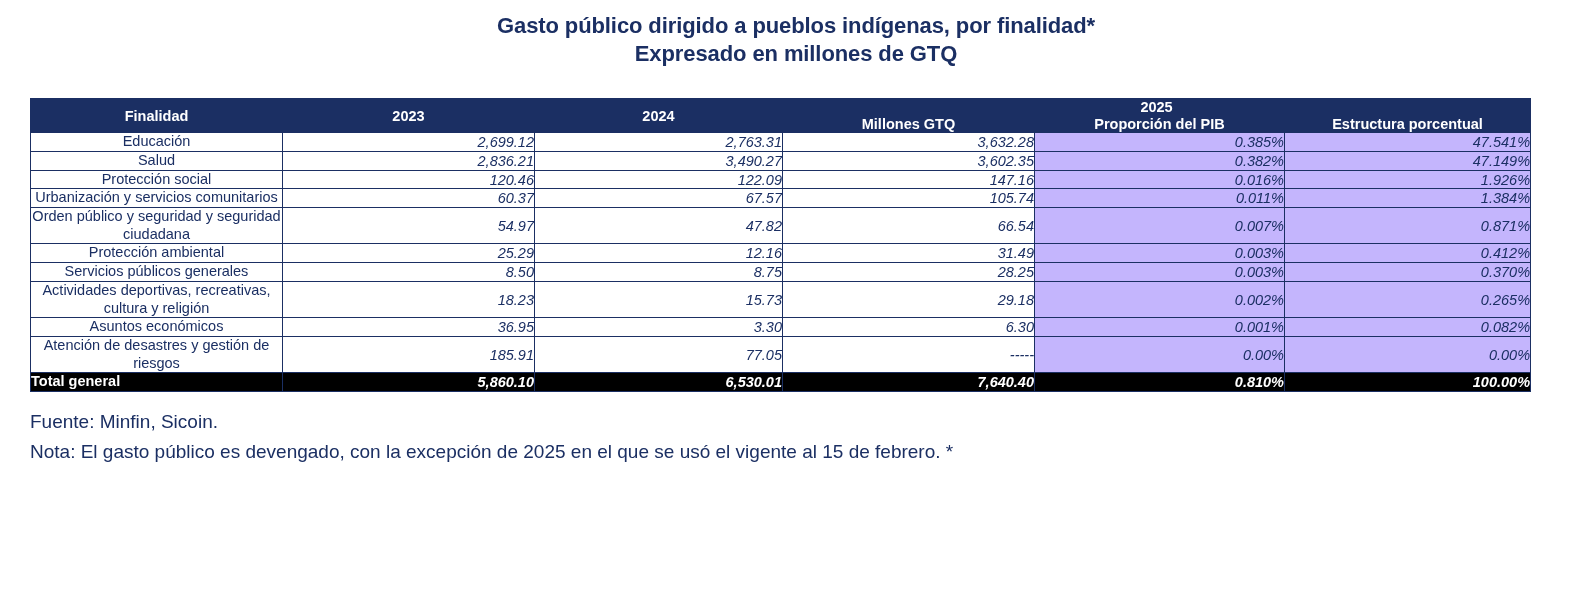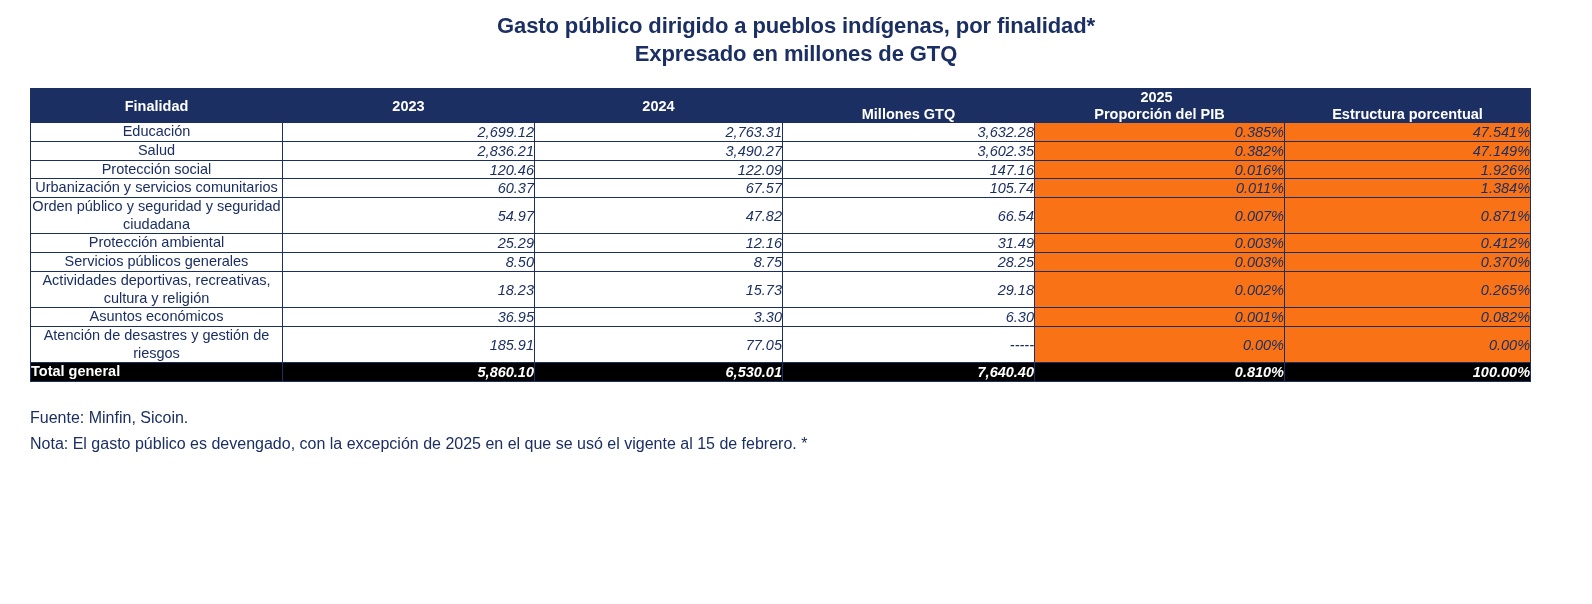--- a/index.html
+++ b/index.html
@@ -27,21 +27,21 @@
     padding-bottom: 20px;
   }
   .title-line {
     font-size: 22px;
     font-weight: bold;
     color: #1b2f63;
     line-height: 1.28;
     letter-spacing: -0.1px;
   }
   .table-wrap {
-    margin: 0 30px;
+    margin: 10px 30px;
     width: 1500px;
   }
   table.data {
     border-collapse: collapse;
     width: 1500px;
     table-layout: fixed;
     font-size: 14.5px;
   }
   table.data th, table.data td {
     border: 1px solid #1b2f63;
@@ -83,33 +83,33 @@
   }
   tbody td.label {
     text-align: center;
     line-height: 1.22;
   }
   tbody td.num {
     text-align: right;
     font-style: italic;
   }
   tbody td.shaded {
-    background: #f97316;
+    background: #c4b5fd;
   }
   tbody tr.total td {
     background: #000000;
     color: #ffffff;
     font-weight: bold;
   }
   tbody tr.total td.label {
     text-align: left;
   }
   .notes {
-    margin: 24px 30px 0 30px;
-    font-size: 16px;
+    margin: 16px 30px 0 30px;
+    font-size: 19px;
     color: #1b2f63;
     line-height: 1.45;
   }
   .notes div {
     margin-bottom: 3px;
   }
 </style>
 </head>
 <body>
 

